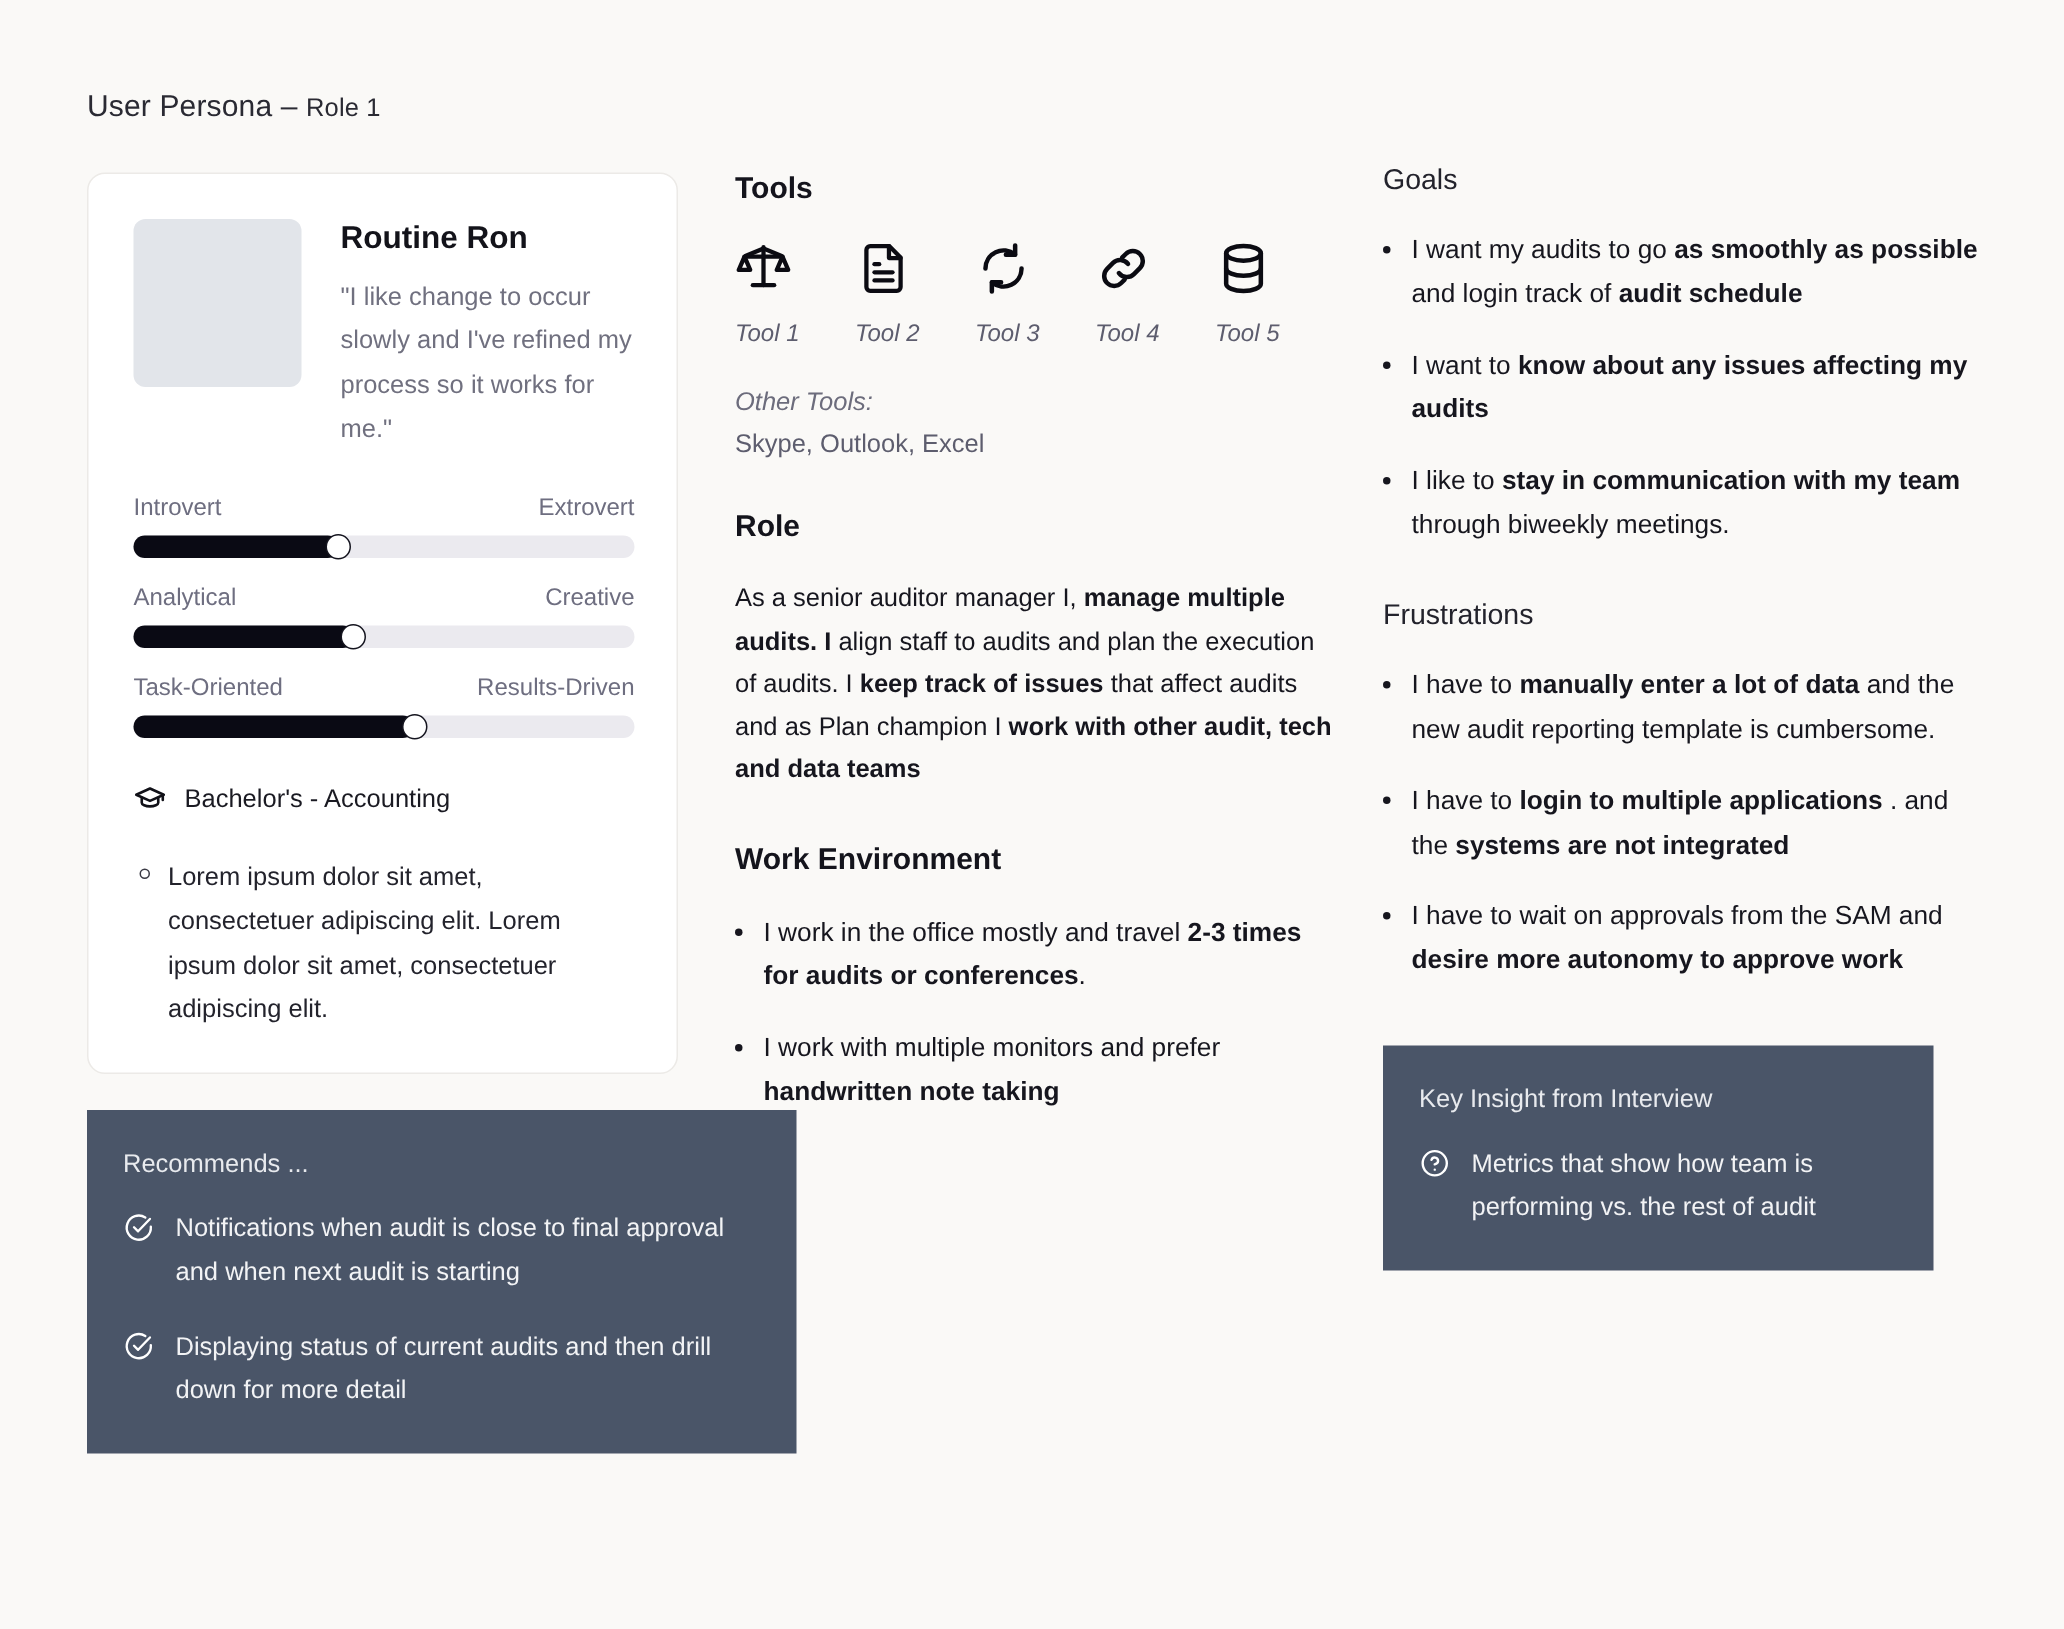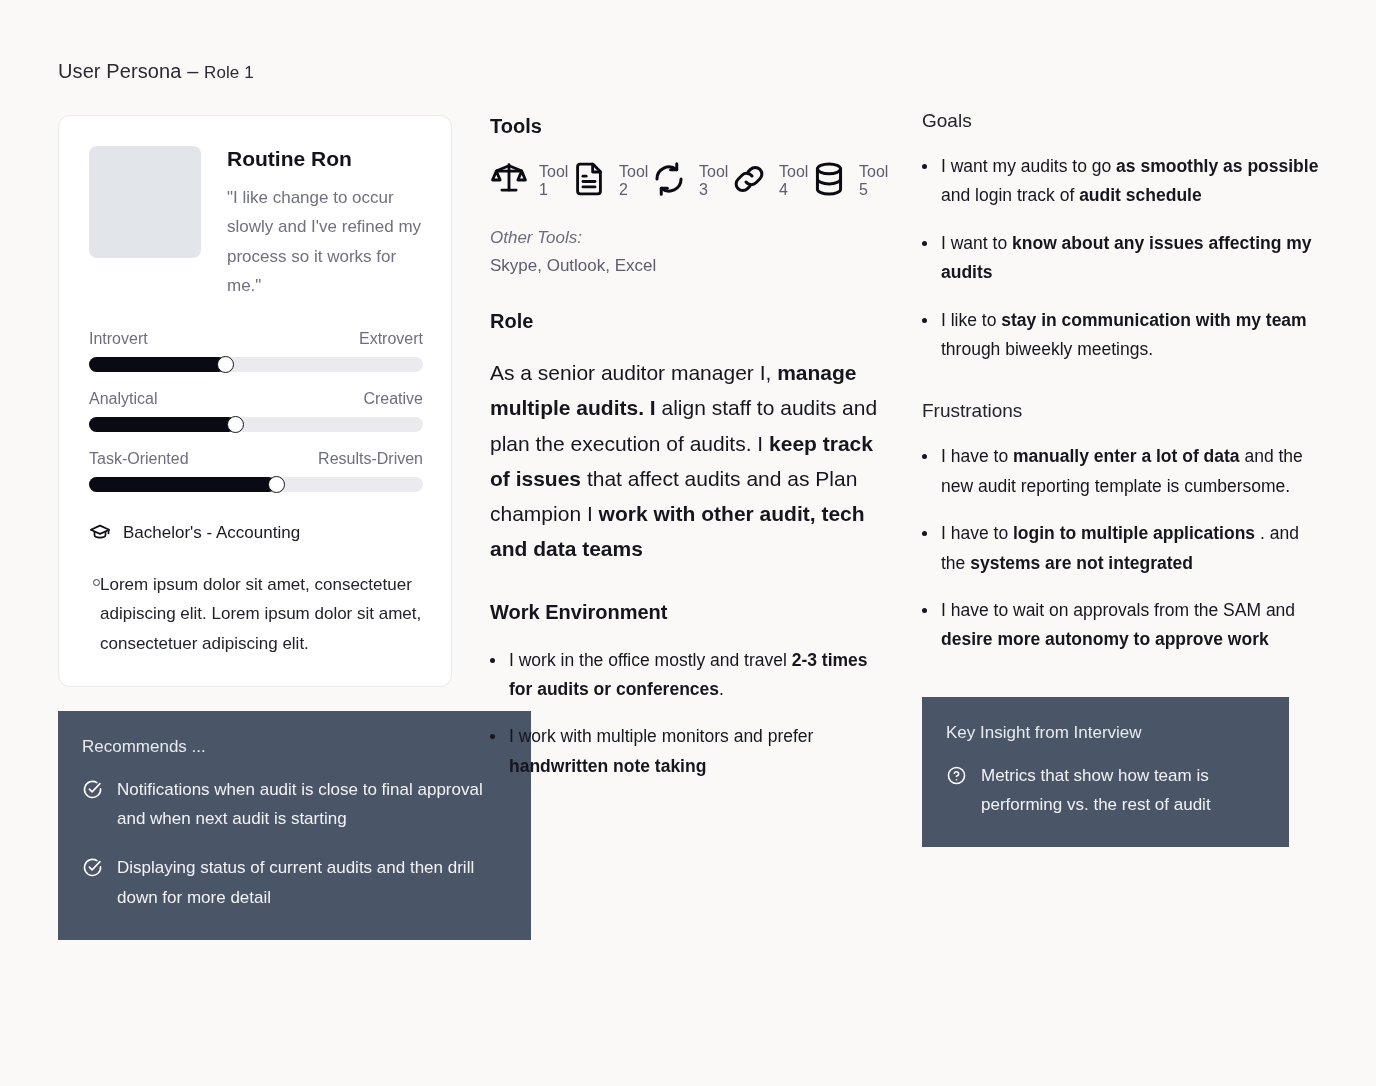--- a/index.html
+++ b/index.html
@@ -114,20 +114,21 @@
     margin-top: 30px;
     font-size: 17px;
     color: #1a1a22;
   }
   .education svg { display: block; }
 
   
   .bio-list { margin-top: 26px; padding-left: 4px; }
   .bio-item {
     display: flex;
+    gap: 12px;
     font-size: 17px;
     line-height: 1.72;
     color: #23232c;
   }
   .bio-bullet {
     flex: 0 0 auto;
     margin-top: 9px;
     width: 7px; height: 7px;
     border: 1.3px solid #3a3a45;
     border-radius: 50%;
@@ -174,41 +175,41 @@
   }
 
   .tools-row {
     display: flex;
     gap: 0;
     margin-bottom: 26px;
   }
   .tool {
     width: 81px;
     display: flex;
-    flex-direction: row;
-    align-items: center;
+    flex-direction: column;
     gap: 11px;
+    font-style: italic;
   }
   .tool-label {
     font-size: 16px;
     color: #5d5d6e;
   }
   .other-tools-label {
     font-size: 17px;
     font-style: italic;
     color: #6c6c7c;
     margin-bottom: 8px;
   }
   .other-tools-value {
     font-size: 17px;
     color: #5d5d6e;
   }
 
   .role-body {
-    font-size: 21px;
+    font-size: 17px;
     line-height: 1.68;
     color: #16161e;
   }
   .role-body b { font-weight: bold; }
 
   .bullets { list-style: none; }
   .bullets li {
     display: flex;
     gap: 14px;
     font-size: 17.5px;

